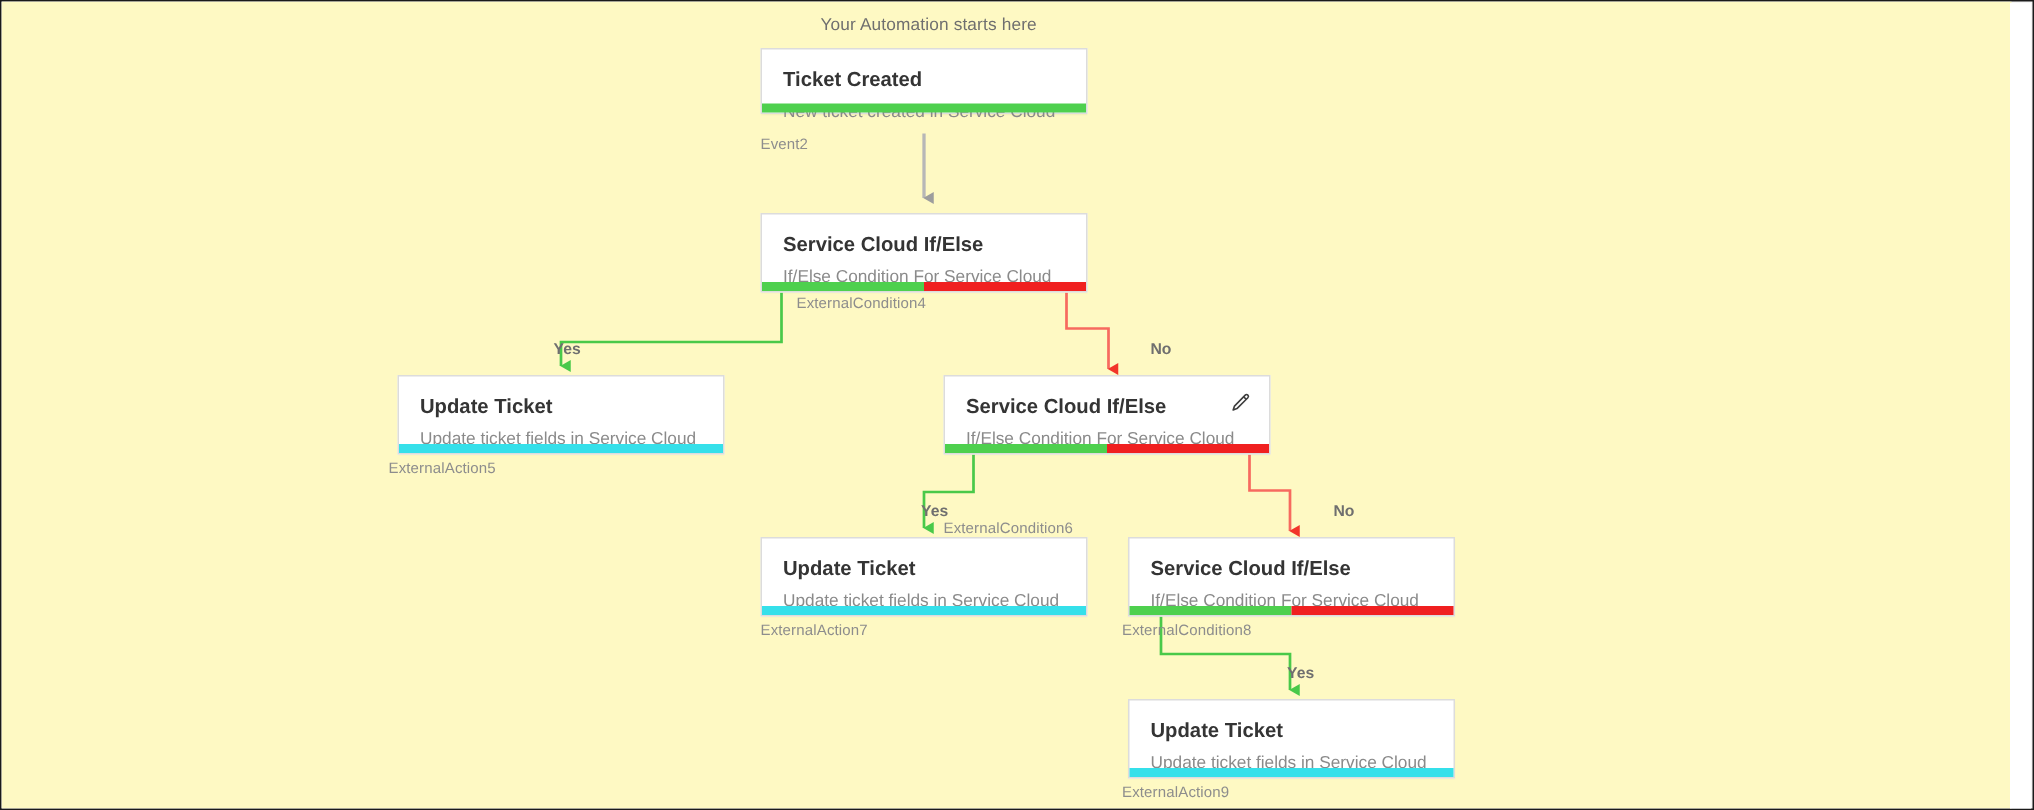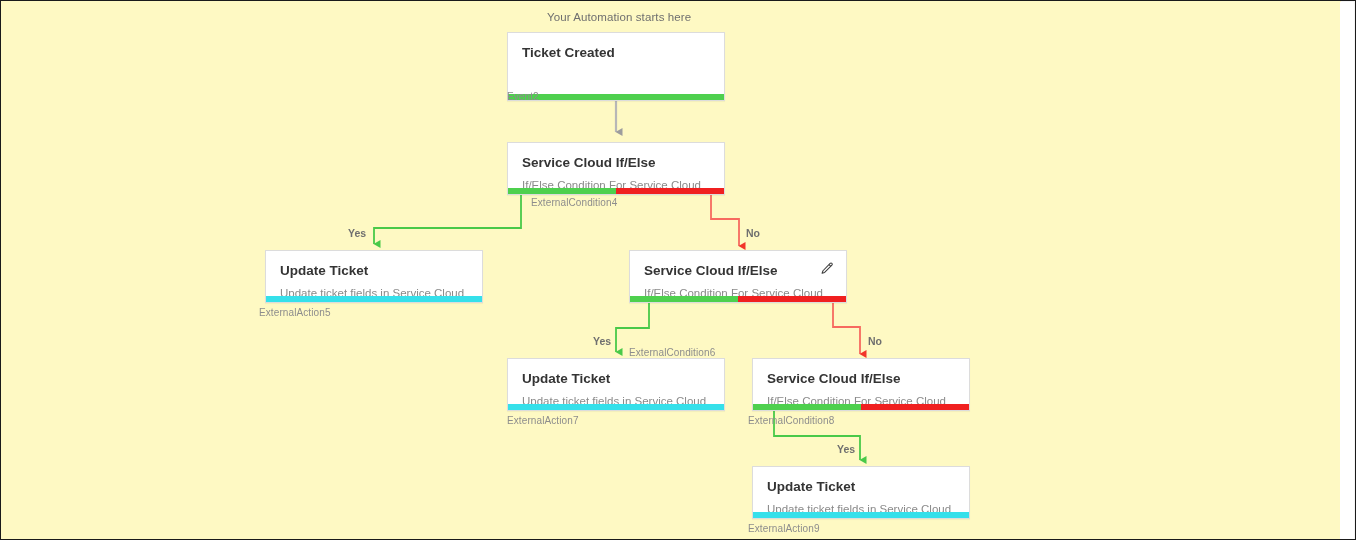--- a/index.html
+++ b/index.html
@@ -103,20 +103,21 @@
     height: 538px;
     pointer-events: none;
     overflow: visible;
   }
   .branch-label {
     position: absolute;
     font-size: 10.5px;
     color: #6f6f6f;
     font-weight: bold;
     white-space: nowrap;
+    margin-left: 21px;
   }
 </style>
 </head>
 <body>
 
 <div id="screen">
 
   <div id="canvas">
 
     <svg class="edge" viewBox="0 0 1340 538" width="1340" height="538">
@@ -146,23 +147,24 @@
     </svg>
 
     <div class="hint" style="left:546px; top:10px;">Your Automation starts here</div>
 
     <div class="branch-label" style="left:347px; top:226px;">Yes</div>
     <div class="branch-label" style="left:745px; top:226px;">No</div>
     <div class="branch-label" style="left:592px; top:334px;">Yes</div>
     <div class="branch-label" style="left:867px; top:334px;">No</div>
     <div class="branch-label" style="left:836px; top:442px;">Yes</div>
 
-    <div class="node" style="left:506px; top:31px; width:218px; height:69px;">
+    <div class="node" style="left:506px; top:31px; width:218px; height:44px;">
       <div class="body">
         <div class="title">Ticket Created</div>
+        <div class="subtitle">New ticket created in Service Cloud</div>
       </div>
       <div class="strip">
         <div class="seg" style="width:100%; background:#4ed04e;"></div>
       </div>
     </div>
     <div class="node-id" style="left:506px; top:90px;">Event2</div>
 
     <div class="node" style="left:506px; top:141px; width:218px; height:53px;">
       <div class="body">
         <div class="title">Service Cloud If/Else</div>

